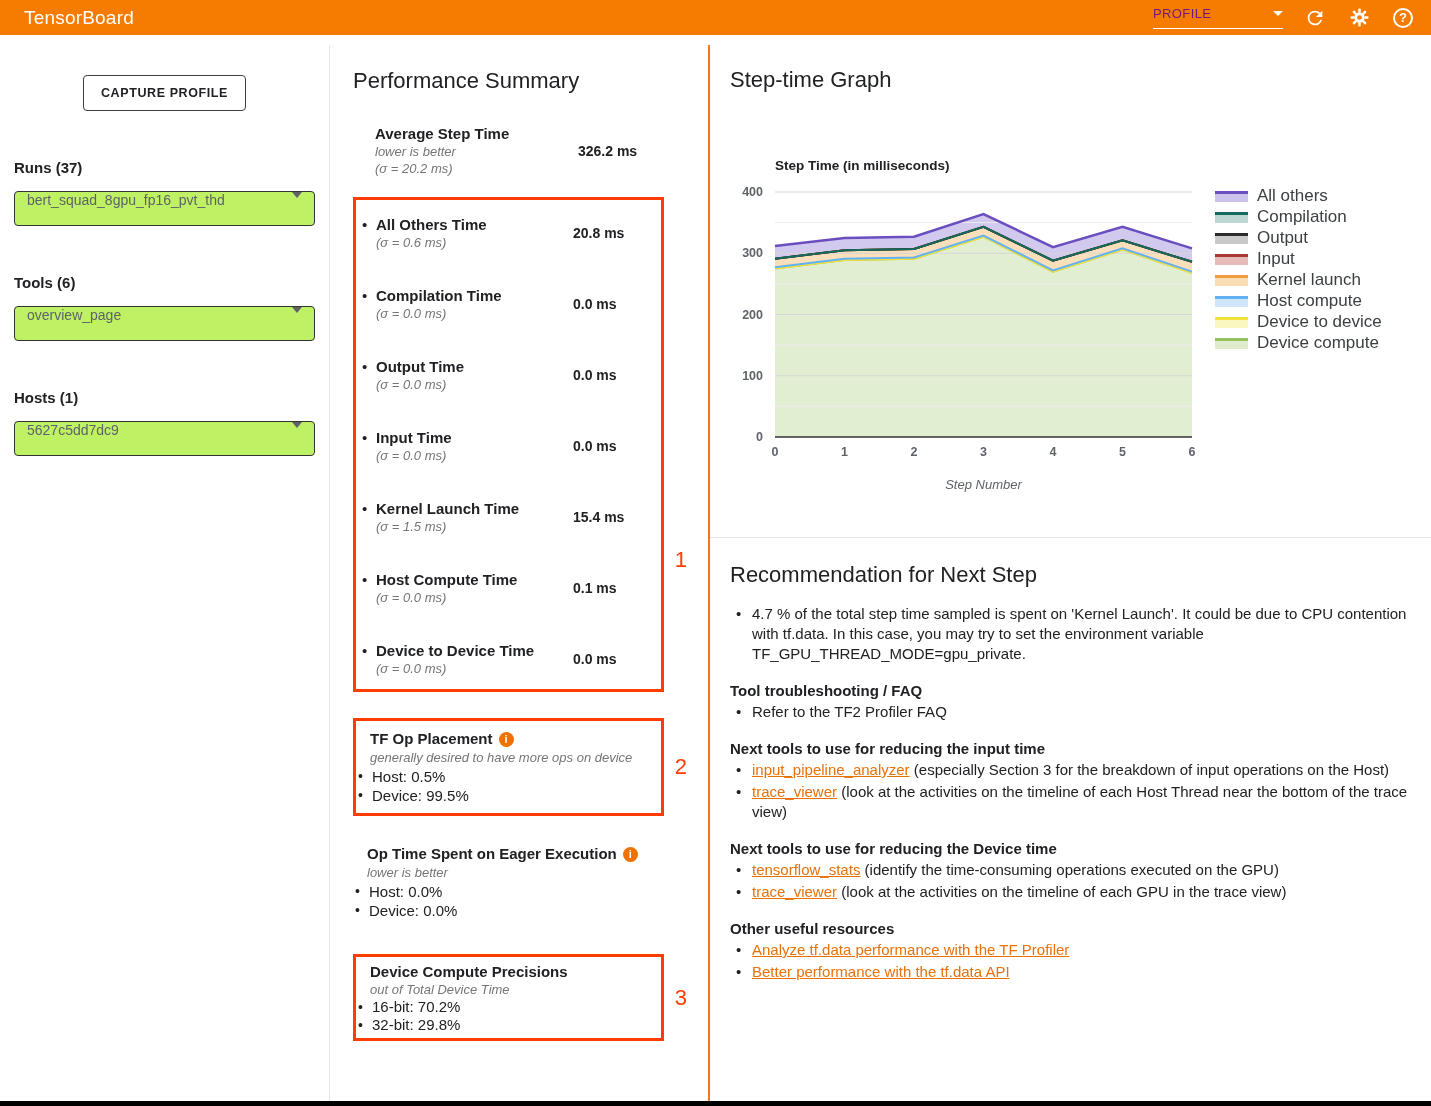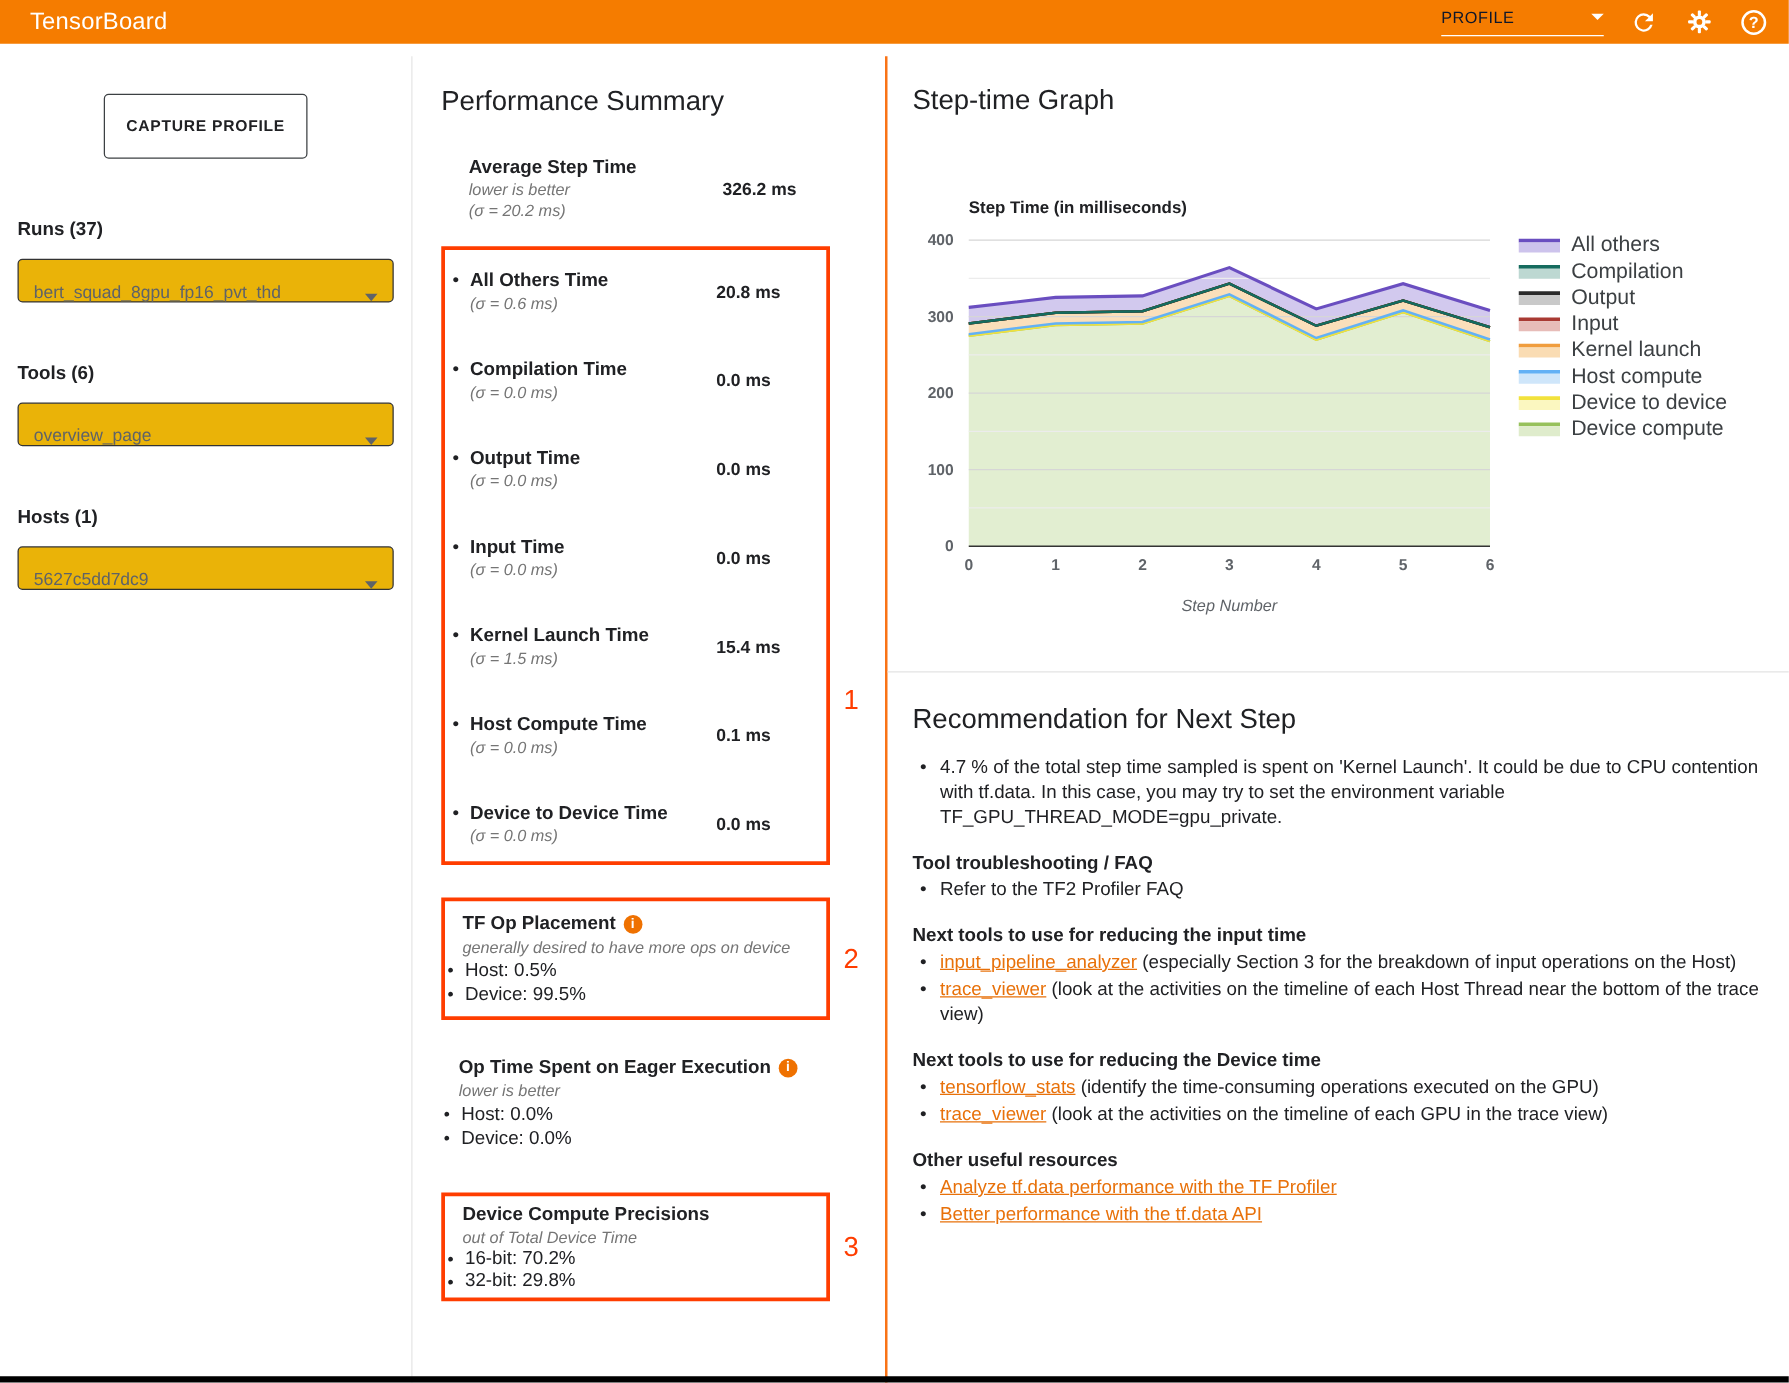--- a/index.html
+++ b/index.html
@@ -10,46 +10,46 @@
   }
 
   
   .header {
     position:absolute; top:0; left:0; right:0; height:35px;
     background:#f57c00; display:flex; align-items:center; z-index:5;
   }
   .app-title { color:#fff; font-size:19px; font-weight:500; margin-left:24px; letter-spacing:0.2px; }
   .header-right { margin-left:auto; display:flex; align-items:center; gap:20px; margin-right:16px; }
   .profile-dd {
-    width:130px; color:#0f172a; font-size:13px; font-weight:500; letter-spacing:0.4px;
+    width:130px; color:#701a75; font-size:13px; font-weight:500; letter-spacing:0.4px;
     border-bottom:1px solid #fff; padding-bottom:7px; display:flex; align-items:center; cursor:pointer;
   }
   .profile-caret { width:0; height:0; border-left:5px solid transparent; border-right:5px solid transparent; border-top:5px solid #fff; margin-left:auto; }
   .hicon { width:24px; height:24px; display:flex; align-items:center; justify-content:center; cursor:pointer; }
   .help-circle {
     width:20px; height:20px; border:2px solid #fff; border-radius:50%;
     color:#fff; font-size:13px; font-weight:bold; display:flex; align-items:center; justify-content:center;
   }
 
   
   .sidebar {
     position:absolute; top:45px; left:0; bottom:0; width:330px;
     border-right:1px solid #e6e6e6; padding-top:30px; background:#fff;
   }
   .capture-btn {
-    display:block; margin:0 auto; height:52px; padding:0 17px;
+    display:block; margin:0 auto; height:36px; padding:0 17px;
     background:#fff; border:1px solid #3c4043; border-radius:4px;
     font-family:"Liberation Sans",sans-serif; font-size:12.5px; font-weight:700;
     letter-spacing:0.6px; color:#202124; cursor:pointer;
   }
   .field { margin:0 14px 0 14px; }
   .field-label { font-size:15px; font-weight:700; color:#202124; margin:48px 0 15px 0; }
   .select-box {
-    height:35px; border:1px solid #333; border-radius:4px; background:#eab308;
-    display:flex; align-items:flex-end; justify-content:space-between;
+    height:35px; border:1px solid #333; border-radius:4px; background:#bef264;
+    display:flex; align-items:flex-start; justify-content:space-between;
     padding:0 12px; font-size:14px; color:#5f6368; cursor:pointer;
   }
   .select-caret { width:0; height:0; border-left:5px solid transparent; border-right:5px solid transparent; border-top:6px solid #5f6368; }
 
   
   .summary-col {
     position:absolute; top:45px; left:331px; width:376px; bottom:0;
     padding:23px 0 0 22px; background:#fff;
   }
   .section-title { font-size:22px; font-weight:400; color:#202124; margin:0; line-height:26px; }

